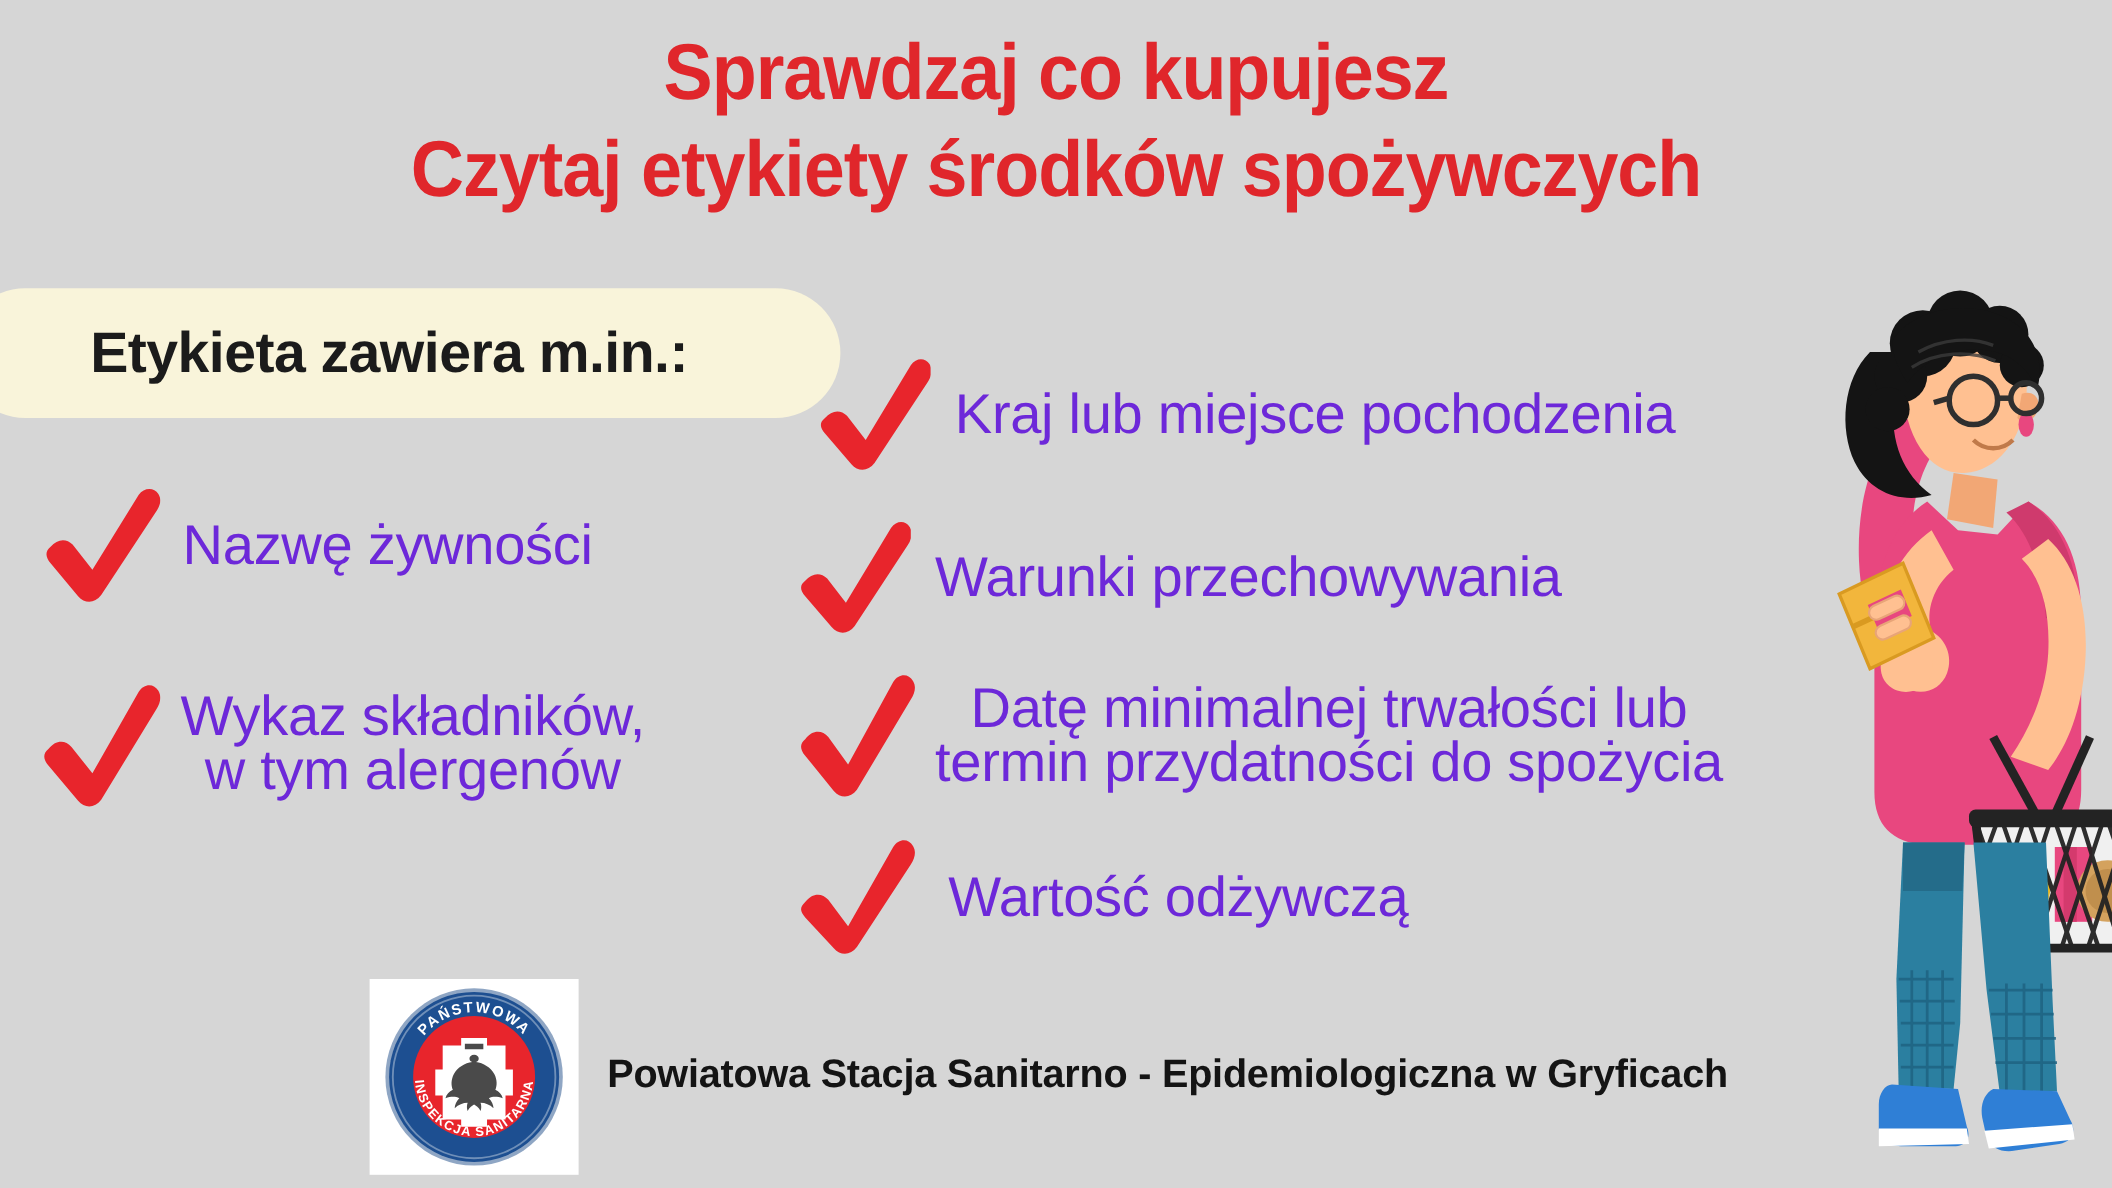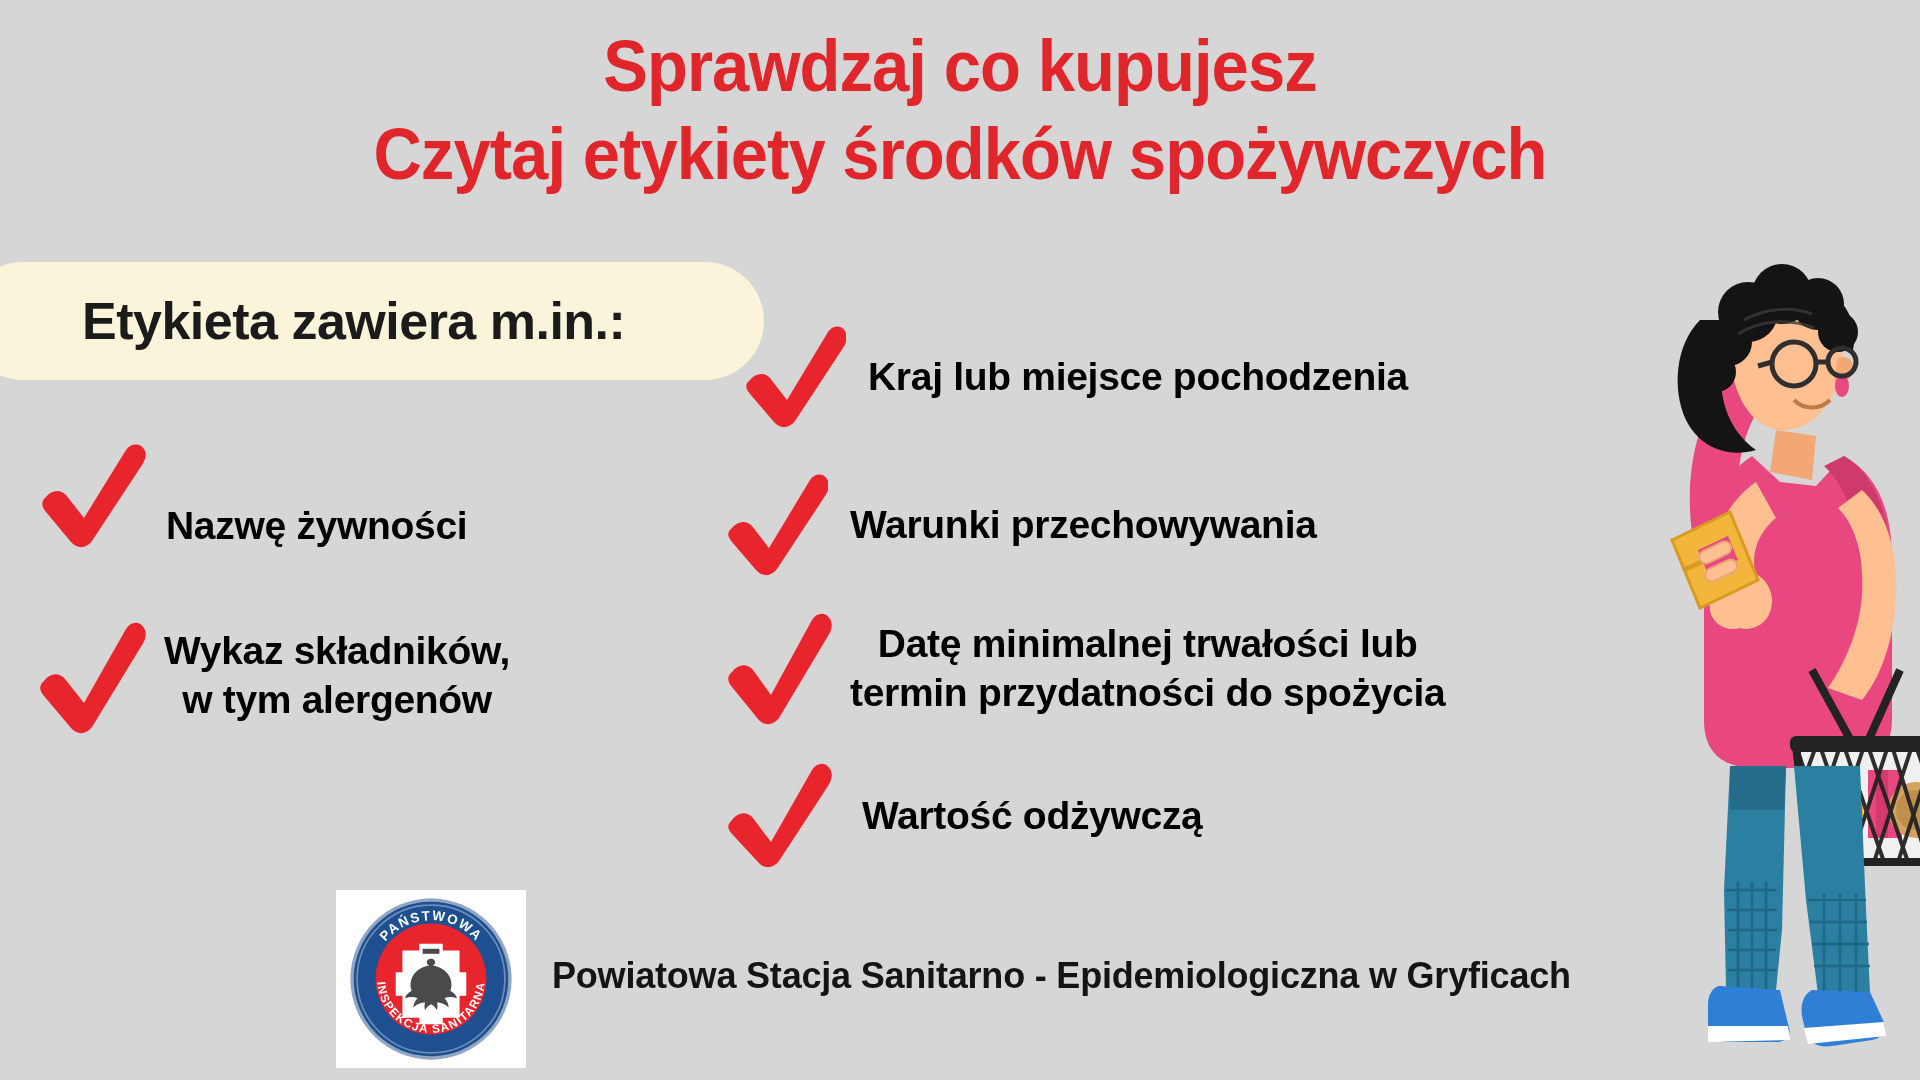--- a/index.html
+++ b/index.html
@@ -38,29 +38,29 @@
     margin-left:118px;
     font-size:52px;font-weight:bold;color:#1b1b1b;
     letter-spacing:-0.5px;
     white-space:nowrap;
   }
 
   
   .item{position:absolute;display:flex;align-items:center;}
   .check{flex:0 0 auto;display:block;}
   .item-label{
-    font-size:39px;font-weight:bold;color:#000000;
+    font-size:51px;font-weight:normal;color:#6d28d9;
     line-height:49px;
     letter-spacing:-0.3px;
     white-space:pre-line;
   }
   .item-label.center{text-align:center;}
 
   
-  #item-l0{left:34px;top:440px;align-items:flex-end;}
+  #item-l0{left:34px;top:440px;}
   #item-l0 .item-label{margin-left:20px;}
   #item-l1{left:34px;top:615px;}
   #item-l1 .item-label{margin-left:18px;}
 
   
   #item-r0{left:740px;top:322px;}
   #item-r0 .item-label{margin-left:22px;}
   #item-r1{left:722px;top:470px;}
   #item-r1 .item-label{margin-left:22px;}
   #item-r2{left:722px;top:608px;}

